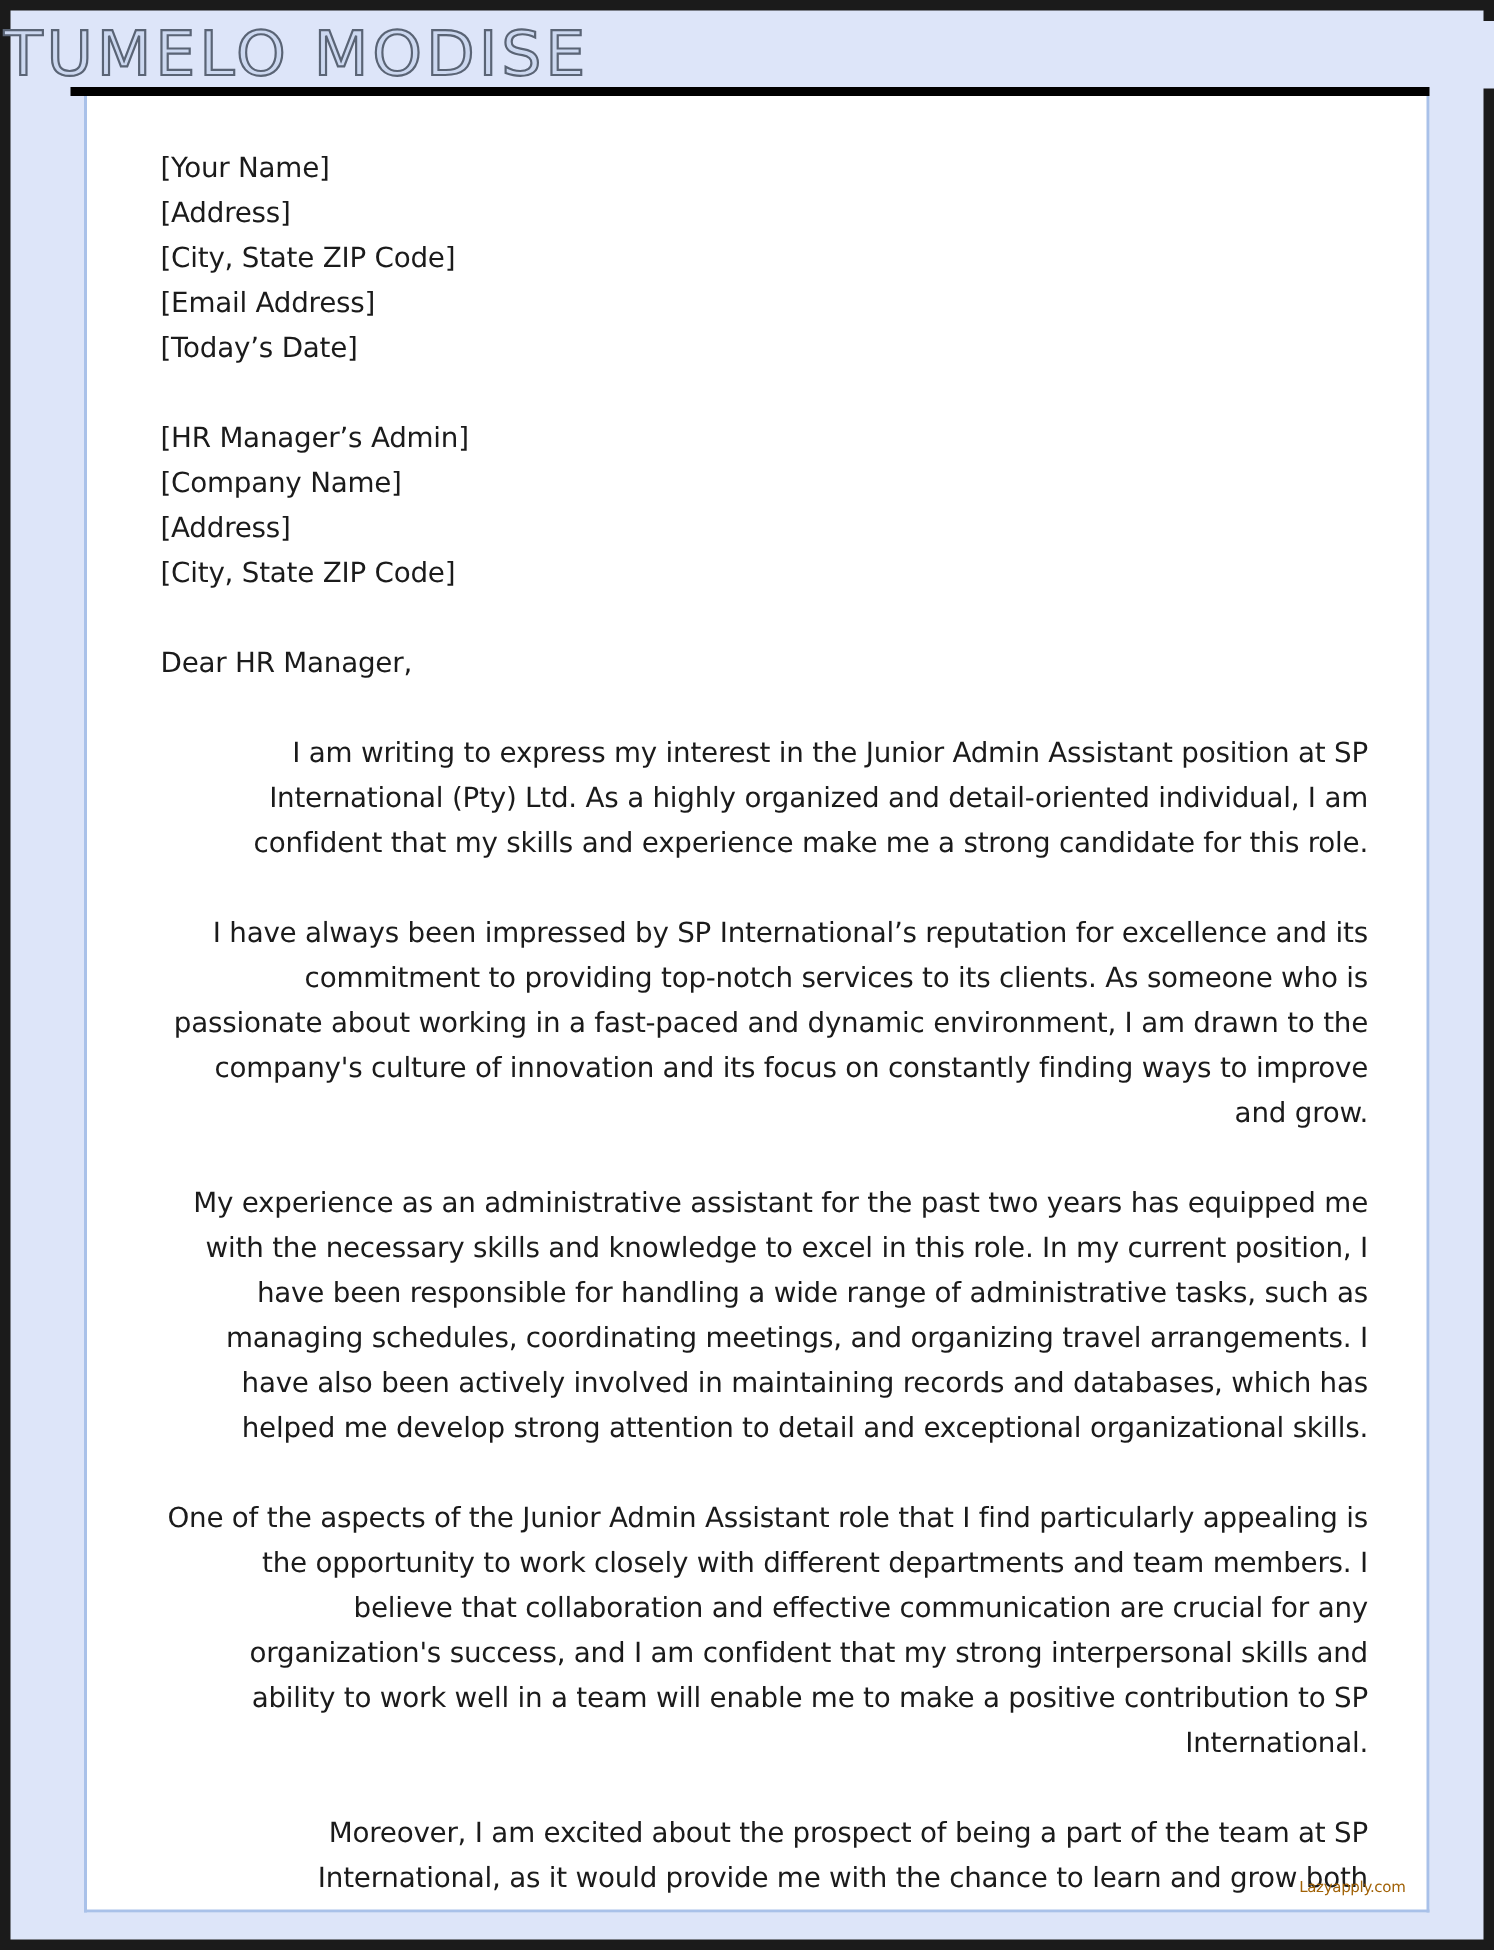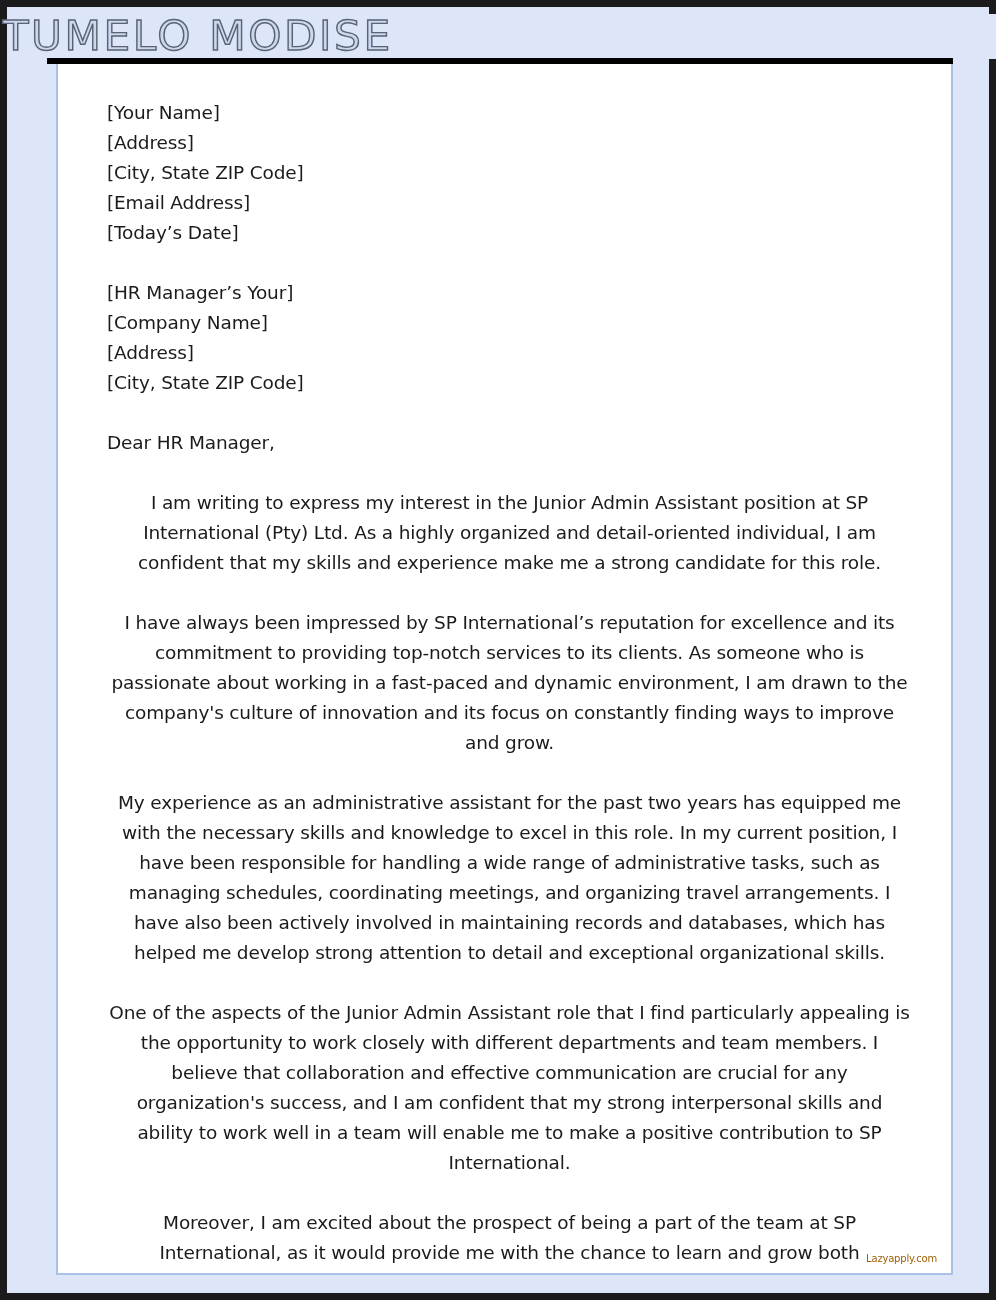--- a/index.html
+++ b/index.html
@@ -98,21 +98,21 @@
   }
 
   .block {
     margin: 0 0 30px 0;
   }
   .block:last-child {
     margin-bottom: 0;
   }
 
   .letter-para {
-    text-align: center;
+    text-align: right;
   }
 
   
   .watermark {
     position: absolute;
     right: 14px;
     bottom: 5px;
     font-family: "DejaVu Sans", sans-serif;
     font-size: 10px;
     line-height: 18px;
@@ -136,21 +136,21 @@
 
       <div class="block">
         <div class="letter-line">[Your Name]</div>
         <div class="letter-line">[Address]</div>
         <div class="letter-line">[City, State ZIP Code]</div>
         <div class="letter-line">[Email Address]</div>
         <div class="letter-line">[Today’s Date]</div>
       </div>
 
       <div class="block">
-        <div class="letter-line">[HR Manager’s Your]</div>
+        <div class="letter-line">[HR Manager’s Admin]</div>
         <div class="letter-line">[Company Name]</div>
         <div class="letter-line">[Address]</div>
         <div class="letter-line">[City, State ZIP Code]</div>
       </div>
 
       <div class="block">
         <div class="letter-line">Dear HR Manager,</div>
       </div>
 
       <p class="letter-para block">I am writing to express my interest in the Junior Admin Assistant position at SP International (Pty) Ltd. As a highly organized and detail-oriented individual, I am confident that my skills and experience make me a strong candidate for this role.</p>

